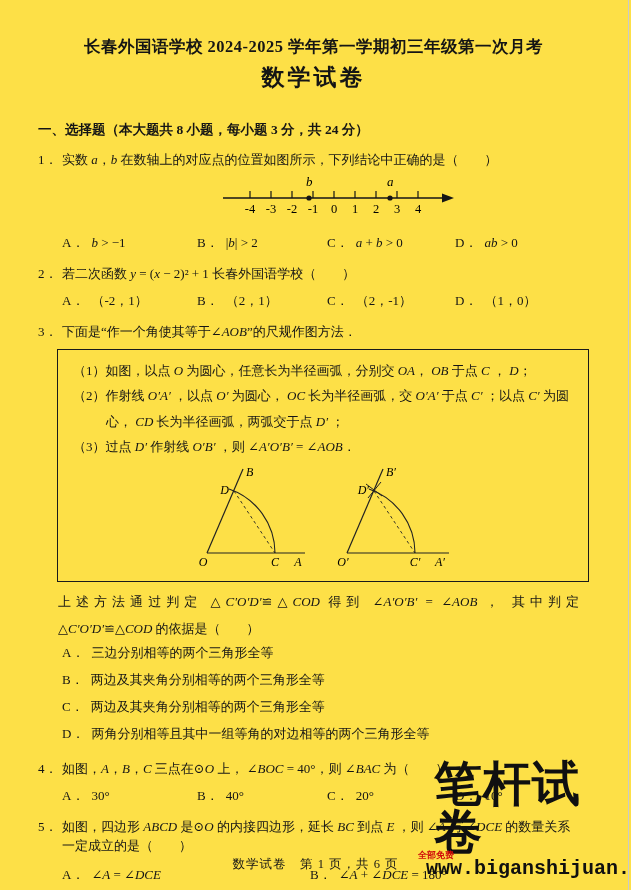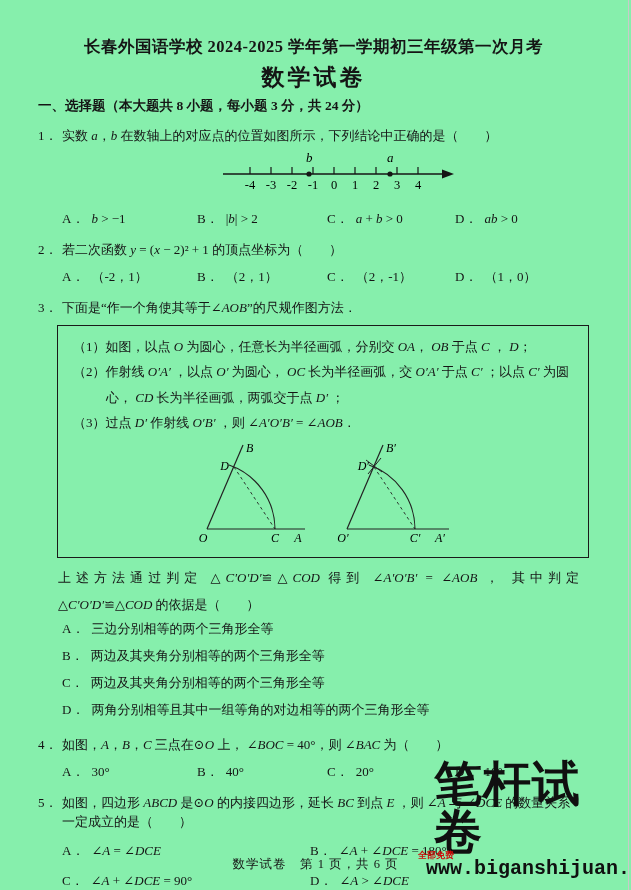--- a/index.html
+++ b/index.html
@@ -1,27 +1,27 @@
 <!DOCTYPE html>
 <html><head>
 <meta charset="utf-8">
 <style>
   html,body { margin:0; padding:0; }
   body {
     width:631px; height:890px; background:#ffffff; color:#151515;
     font-family:"Liberation Serif","DejaVu Serif",serif;
   }
-  .page { position:relative; width:631px; height:890px; overflow:hidden; background:#86efac; }
+  .page { position:relative; width:631px; height:890px; overflow:hidden; background:#fde047; }
   .scan-edge { position:absolute; right:2px; top:0; width:1px; height:100%; background:#c9c9c9; }
 
   .content { padding:36px 42px 0 38px; }
 
   .hdr { text-align:center; font-size:16.5px; font-weight:bold; letter-spacing:0.5px; }
   .big-title { text-align:center; font-size:23px; font-weight:bold; letter-spacing:3px; margin-top:4px; }
-  .section { font-size:13.5px; font-weight:bold; margin-top:4px; }
+  .section { font-size:13.5px; font-weight:bold; margin-top:28px; }
 
   .q { position:relative; padding-left:24px; margin-top:11px; font-size:13px; line-height:1.5; }
   .qnum { position:absolute; left:0; top:0; }
   .mx i { font-family:"Liberation Serif","DejaVu Serif",serif; }
 
   .numberline-wrap { margin:4px 0 0 158px; }
 
   .opts4 { display:grid; grid-template-columns:135px 130px 128px 1fr; margin-top:8px; }
   .opts2 { display:grid; grid-template-columns:248px 1fr; row-gap:11px; margin-top:9px; }
   .opt .olabel { margin-right:7px; }
@@ -103,21 +103,21 @@
       <div class="opts4">
         <span class="opt"><span class="olabel">A．</span><span class="mx"><i>b</i> &gt; −1</span></span>
         <span class="opt"><span class="olabel">B．</span><span class="mx">|<i>b</i>| &gt; 2</span></span>
         <span class="opt"><span class="olabel">C．</span><span class="mx"><i>a</i> + <i>b</i> &gt; 0</span></span>
         <span class="opt"><span class="olabel">D．</span><span class="mx"><i>ab</i> &gt; 0</span></span>
       </div>
     </div>
 
     <div class="q">
       <span class="qnum">2．</span>
-      <span><span>若二次函数 </span><span class="mx"><i>y</i> = (<i>x</i> − 2)² + 1</span><span> 的顶点坐标为（　　）</span></span>
+      <span><span>若二次函数 </span><span class="mx"><i>y</i> = (<i>x</i> − 2)² + 1</span><span> 长春外国语学校（　　）</span></span>
       <div class="opts4">
         <span class="opt"><span class="olabel">A．</span><span class="mx">（-2，1）</span></span>
         <span class="opt"><span class="olabel">B．</span><span class="mx">（2，1）</span></span>
         <span class="opt"><span class="olabel">C．</span><span class="mx">（2，-1）</span></span>
         <span class="opt"><span class="olabel">D．</span><span class="mx">（1，0）</span></span>
       </div>
     </div>
 
     <div class="q">
       <span class="qnum">3．</span>

